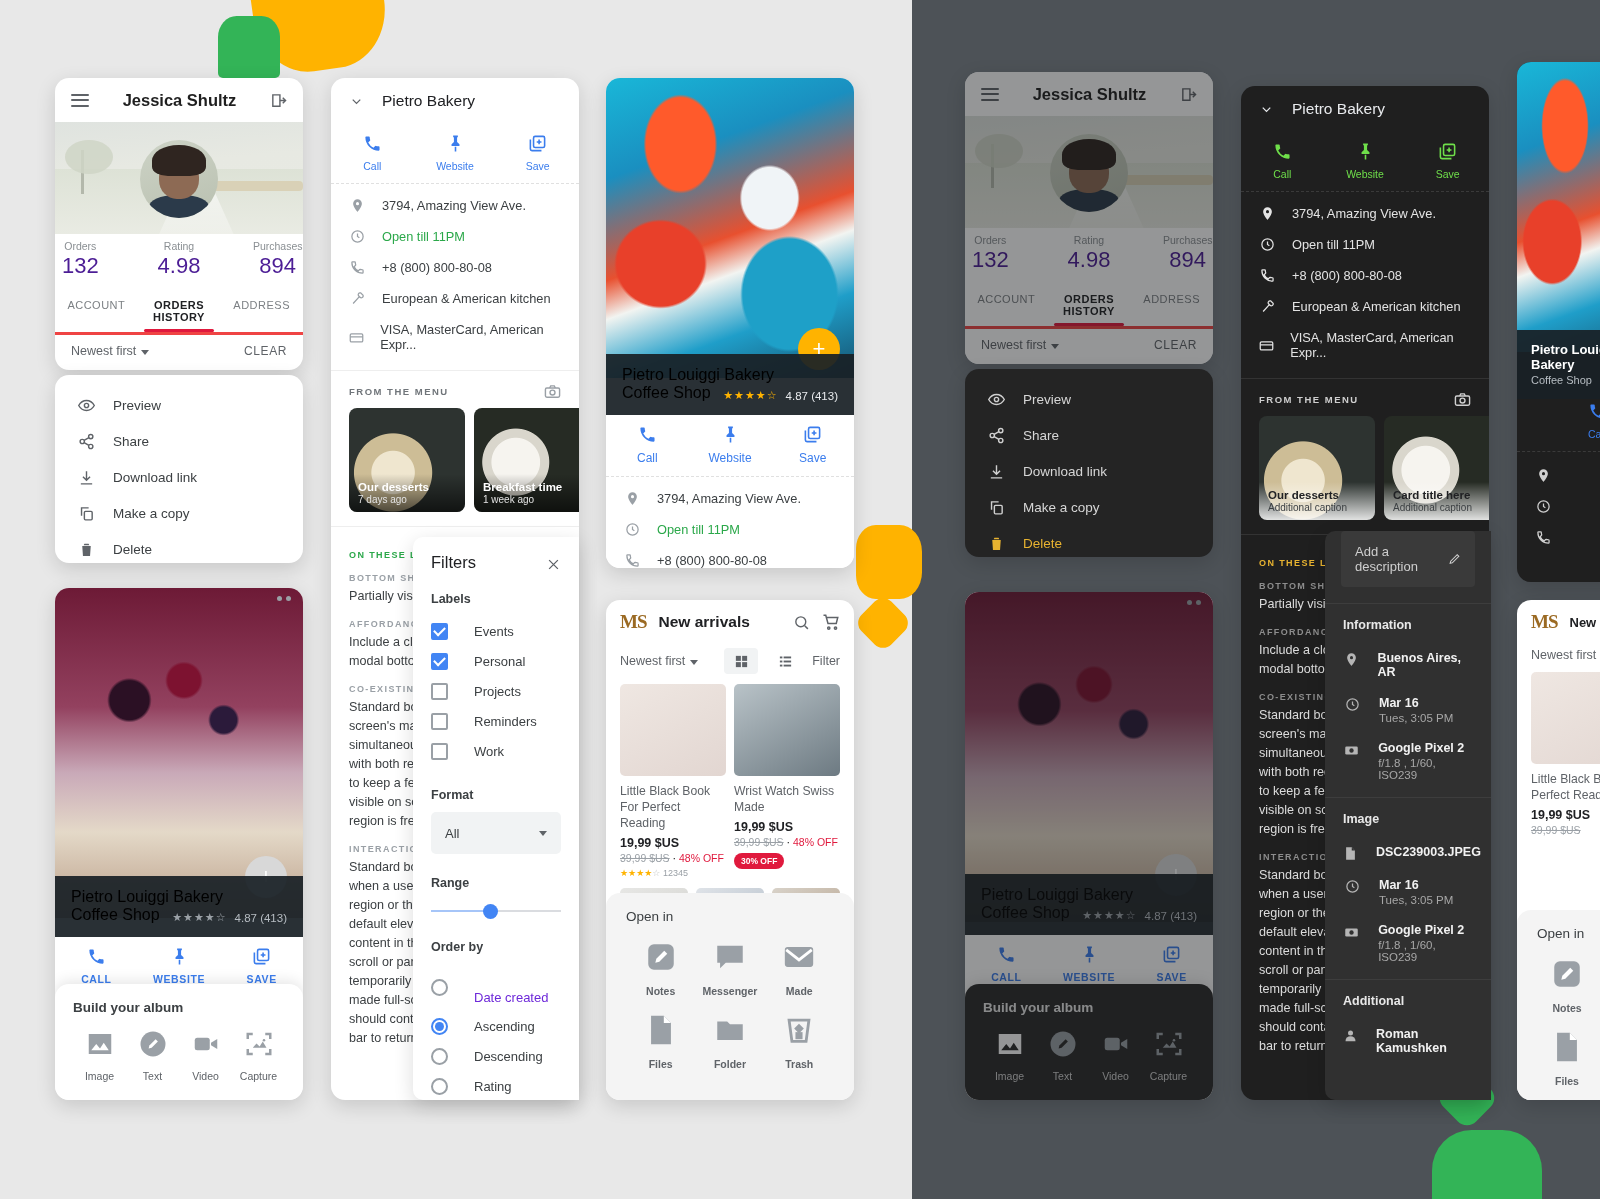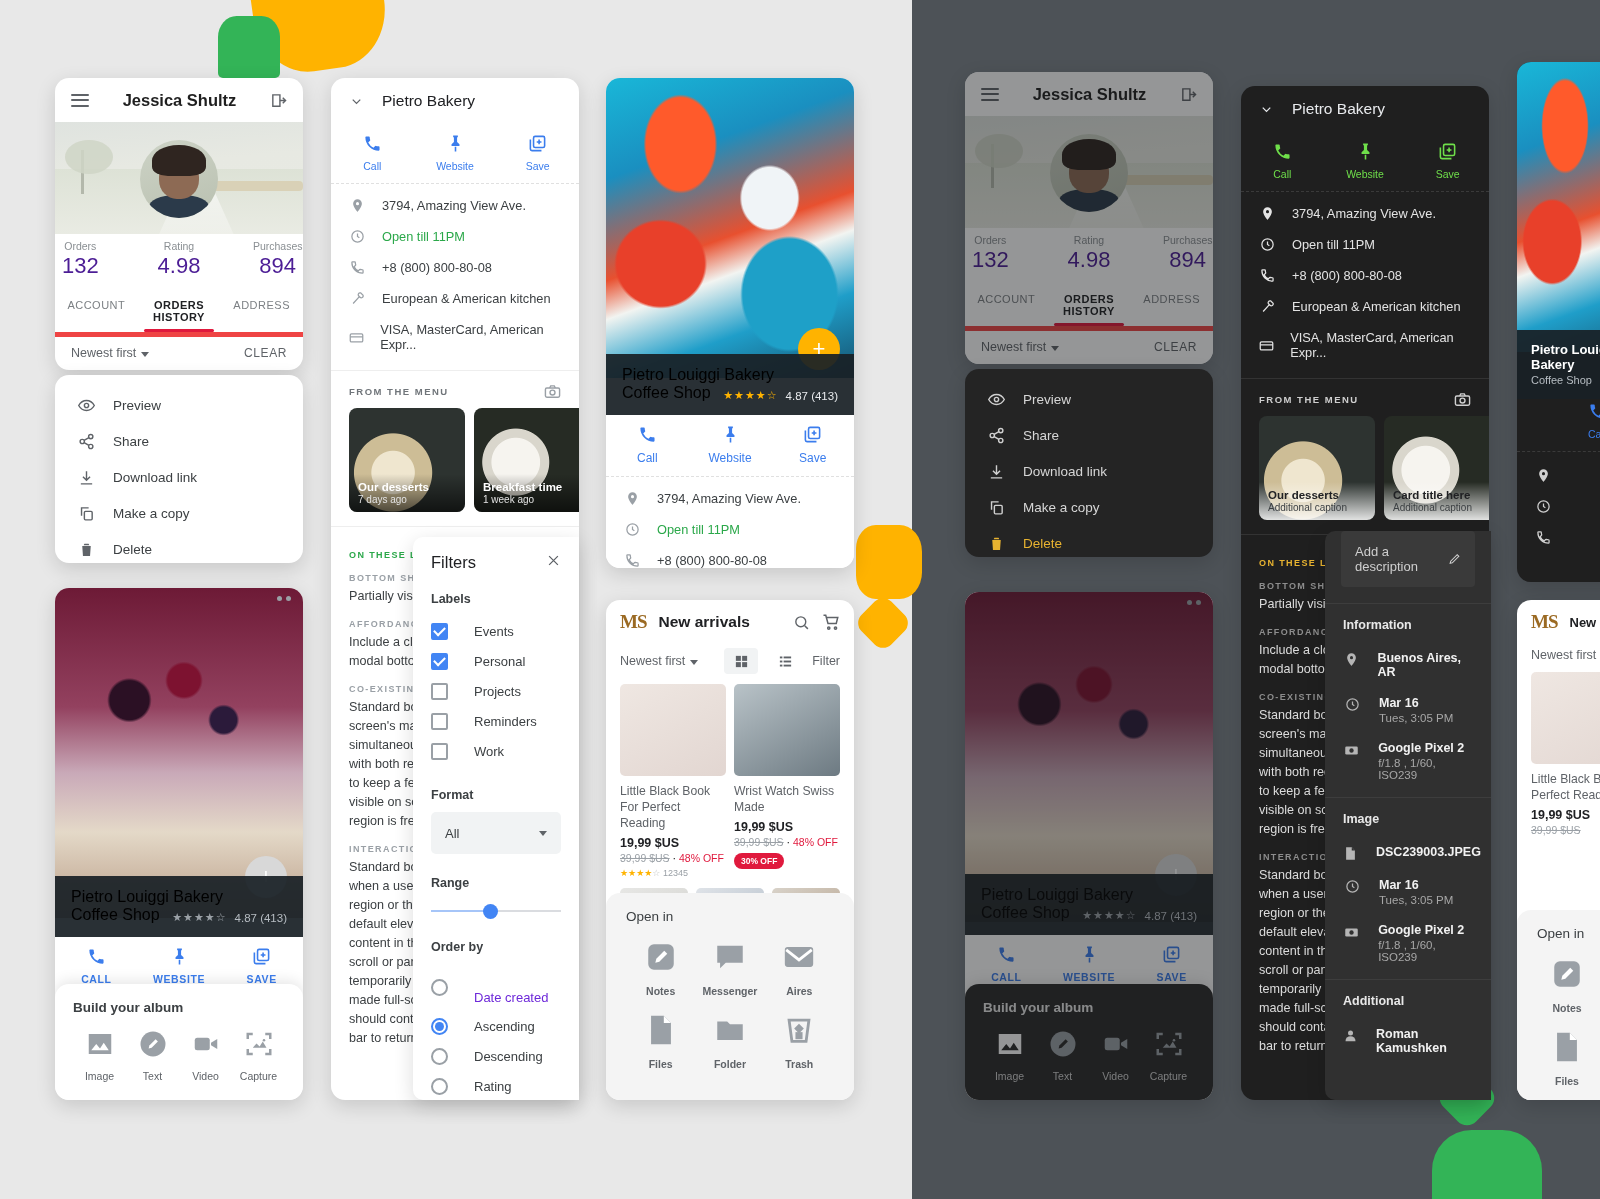--- a/index.html
+++ b/index.html
@@ -51,21 +51,21 @@
   .avatar .hair { position: absolute; left: 16%; top: 6%; width: 68%; height: 40%;
     border-radius: 50% 50% 30% 30%; background: #2f2520; }
   .avatar .body { position: absolute; left: 12%; bottom: -4%; width: 76%; height: 34%;
     border-radius: 44% 44% 0 0; background: #2b3a4a; }
 
   .stats { display: flex; gap: 48px; }
   .stats > div { flex: 1; text-align: center; }
   .stats .lbl { font-size: 10.5px; color: #8a8f93; }
   .stats .val { font-size: 22px; color: #4c1d95; margin-top: 1px; }
 
-  .tabs { display: flex; border-bottom: 5px solid #ef4444; }
+  .tabs { display: flex; border-bottom: 3px solid #ef4444; }
   .tabs .tab { flex: 1; text-align: center; font-size: 11px; letter-spacing: .5px;
     color: #7c8084; padding: 11px 0 9px; position: relative; }
   .tabs .tab.active { color: #202124; font-weight: bold; }
   .tabs .tab.active::after { content: ""; position: absolute; left: 8%; right: 8%; bottom: 0;
     height: 3px; background: #E0193D; border-radius: 2px; }
 
   .sortbar { display: flex; align-items: center; justify-content: space-between;
     padding: 9px 16px; font-size: 12.5px; color: #5f6368; }
   .sortbar .clear { font-size: 12px; letter-spacing: .6px; color: #5f6368; }
   .caret { display: inline-block; width: 0; height: 0; margin-left: 5px;
@@ -101,21 +101,21 @@
   .ph-brkfst { background: radial-gradient(circle at 36% 52%,#f6f4ef 0 26%,#d9d6cc 27% 36%,#262b24 37%),
                           linear-gradient(160deg,#3c4438,#20261f); }
 
   .doc { padding: 10px 18px 16px; }
   .doc .kicker { font-size: 9px; letter-spacing: 1.4px; font-weight: bold; color: #9aa0a6; margin: 13px 0 4px; }
   .doc .kicker.green { color: #2BA84A; }
   .doc .para { font-size: 12.6px; line-height: 19px; color: #3c4043; }
 
   
   .filters { padding: 16px 18px 18px; }
-  .filters .fh { display: flex; align-items: flex-start; justify-content: space-between; margin-bottom: 20px; }
+  .filters .fh { display: flex; align-items: flex-end; justify-content: space-between; margin-bottom: 20px; }
   .filters .fh .t { font-size: 16.5px; color: #202124; }
   .filters .gl { font-size: 12.5px; font-weight: bold; color: #3c4043; margin-bottom: 10px; }
   .cbrow { display: flex; align-items: center; gap: 26px; padding: 6.5px 0; }
   .cb { width: 17px; height: 17px; border-radius: 2px; border: 2px solid #9aa0a6; flex: none;
         display: flex; align-items: center; justify-content: center; }
   .cb.on { background: #4285F4; border-color: #4285F4; }
   .cb.on::after { content: ""; width: 9px; height: 5px; border-left: 2px solid #fff;
     border-bottom: 2px solid #fff; transform: rotate(-45deg) translate(1px,-1px); }
   .cbrow .lb { font-size: 13px; color: #3c4043; }
   .sel { height: 42px; background: #f1f3f4; border-radius: 5px; display: flex; align-items: center;
@@ -695,21 +695,21 @@
         <div class="oi"><svg width="34" height="34" viewBox="0 0 24 24">
               <rect x="3" y="3" width="18" height="18" rx="4" fill="#9aa0a6"></rect>
               <path d="M8 16l.7-2.8 5.6-5.6 2.1 2.1-5.6 5.6L8 16z" fill="#fff"></path>
             </svg><div class="lb">Notes</div></div>
         <div class="oi"><svg width="34" height="34" viewBox="0 0 24 24">
               <path d="M3 4h18v12H9l-4 4v-4H3z" fill="#9aa0a6"></path>
             </svg><div class="lb">Messenger</div></div>
         <div class="oi"><svg width="34" height="34" viewBox="0 0 24 24">
               <rect x="2" y="5" width="20" height="14" rx="2" fill="#9aa0a6"></rect>
               <path d="M3 7l9 7 9-7" stroke="#fff" stroke-width="2" fill="none"></path>
-            </svg><div class="lb">Aires</div></div>
+            </svg><div class="lb">Made</div></div>
         <div class="oi"><svg width="34" height="34" viewBox="0 0 24 24">
               <path d="M5 2h9l5 5v15H5z" fill="#9aa0a6"></path>
               <path d="M14 2v5h5" fill="#fff"></path>
             </svg><div class="lb">Files</div></div>
         <div class="oi"><svg width="34" height="34" viewBox="0 0 24 24">
               <path d="M3 6h7l2 2h9v11H3z" fill="#9aa0a6"></path>
             </svg><div class="lb">Folder</div></div>
         <div class="oi"><svg width="34" height="34" viewBox="0 0 24 24" fill="none" stroke="#9aa0a6" stroke-width="2">
               <path d="M5 5h14l-2 15H7L5 5z"></path>
               <path d="M12 9l2 2-2 2-2-2 2-2z" fill="#9aa0a6"></path>

